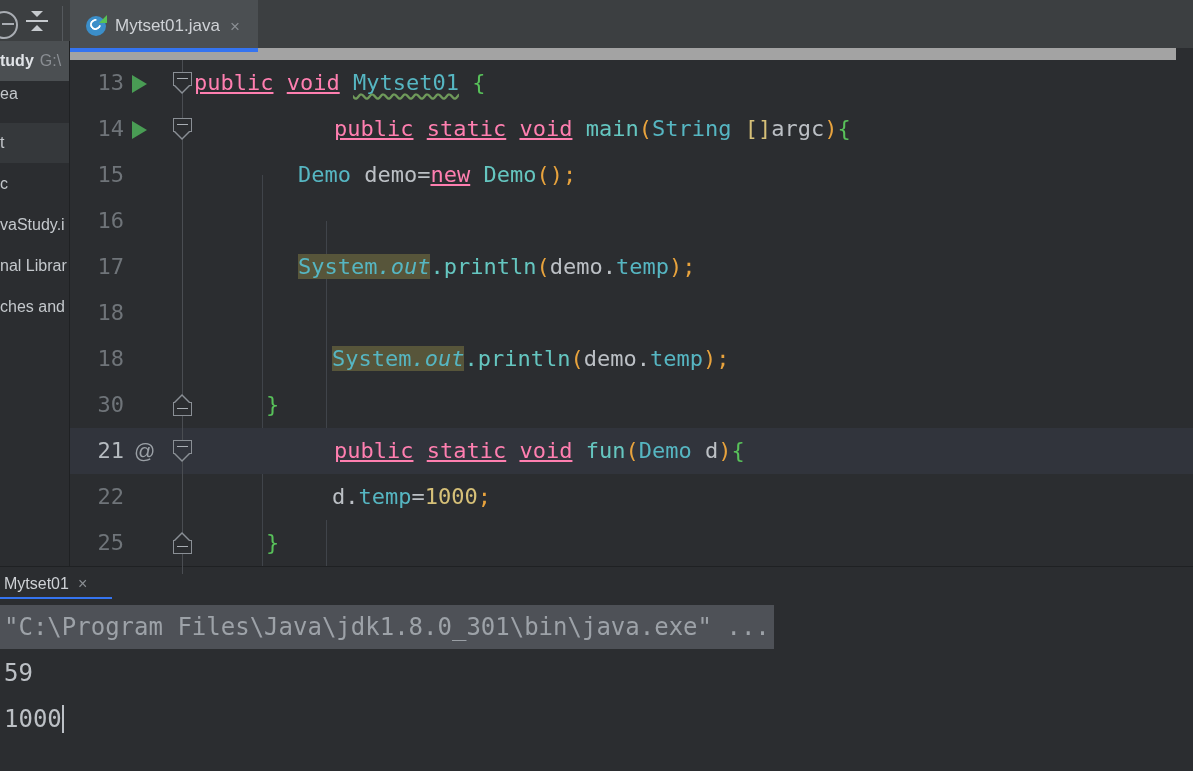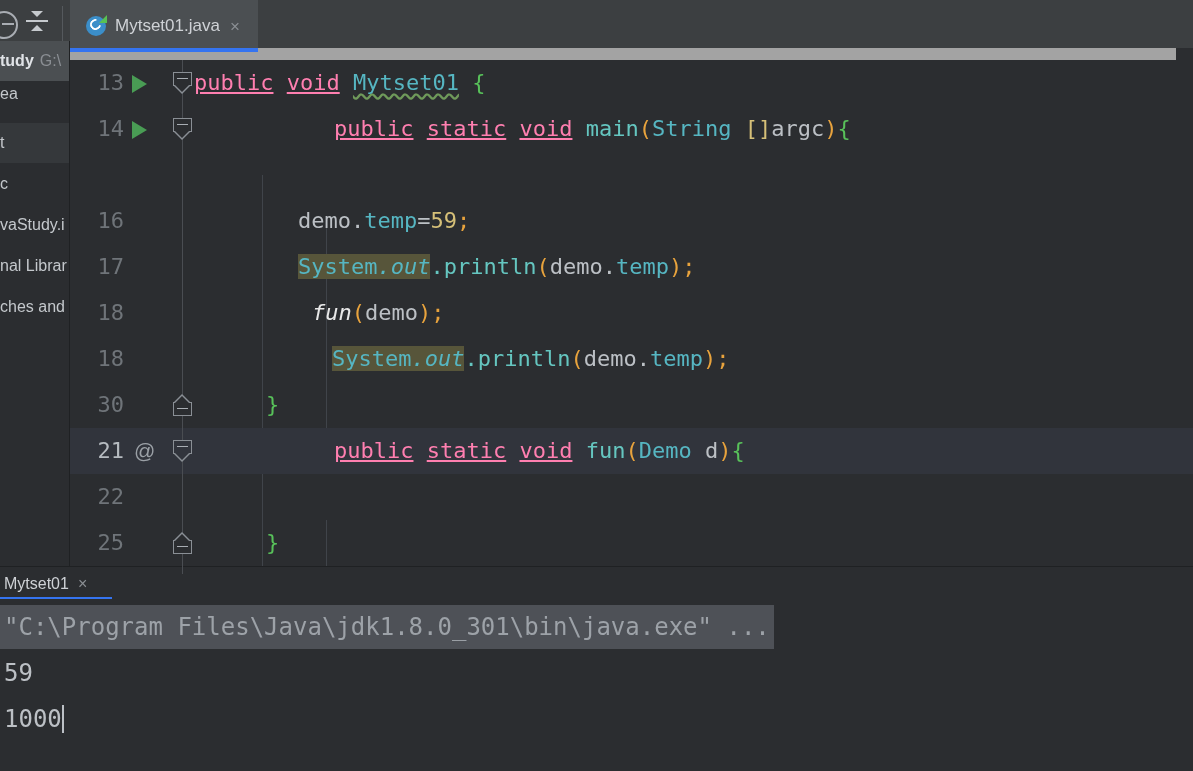--- a/index.html
+++ b/index.html
@@ -393,34 +393,36 @@
 
     <div class="code-line" style="top:46px">
       <span class="lnum">14</span>
       <div class="run-arrow"></div>
       <div class="fold">
         <div class="box"></div><div class="minus"></div><div class="point-dn"></div>
       </div>
       <span class="code-text" style="left:264px"><span class="kw">public</span> <span class="kw">static</span> <span class="kw">void</span> <span class="type">main</span><span class="paren">(</span><span class="classn">String</span> <span class="num">[]</span><span class="ident">argc</span><span class="paren">)</span><span class="brace">{</span></span>
     </div>
 
+    <div class="code-line" style="top:92px">
+      <span class="lnum">15</span>
+      <span class="code-text" style="left:228px"><span class="classn">Demo</span> <span class="ident">demo</span><span class="ident">=</span><span class="kw">new</span> <span class="type">Demo</span><span class="paren">(</span><span class="paren">)</span><span class="paren">;</span></span>
+    </div>
 
     <div class="code-line" style="top:138px">
       <span class="lnum">16</span>
-      <span class="code-text" style="left:228px"><span class="ident">demo</span><span class="ident">.</span><span class="field">temp</span><span class="ident">=</span><span class="num">59</span><span class="paren">;</span></span>
     </div>
 
     <div class="code-line" style="top:184px">
       <span class="lnum">17</span>
       <span class="code-text" style="left:228px"><span class="hl"><span class="classn">System</span><span class="statfld">.</span><span class="statfld">out</span></span><span class="type">.</span><span class="type">println</span><span class="paren">(</span><span class="ident">demo</span><span class="ident">.</span><span class="field">temp</span><span class="paren">)</span><span class="paren">;</span></span>
     </div>
 
     <div class="code-line" style="top:230px">
       <span class="lnum">18</span>
-      <span class="code-text" style="left:242px"><span class="statm">fun</span><span class="paren">(</span><span class="ident">demo</span><span class="paren">)</span><span class="paren">;</span></span>
     </div>
 
     <div class="code-line" style="top:276px">
       <span class="lnum">18</span>
       <span class="code-text" style="left:262px"><span class="hl"><span class="classn">System</span><span class="statfld">.</span><span class="statfld">out</span></span><span class="type">.</span><span class="type">println</span><span class="paren">(</span><span class="ident">demo</span><span class="ident">.</span><span class="field">temp</span><span class="paren">)</span><span class="paren">;</span></span>
     </div>
 
     <div class="code-line" style="top:322px">
       <span class="lnum">30</span>
       <div class="fold up">
@@ -433,20 +435,21 @@
       <span class="lnum">21</span>
       <span class="at-mark">@</span>
       <div class="fold">
         <div class="box"></div><div class="minus"></div><div class="point-dn"></div>
       </div>
       <span class="code-text" style="left:264px"><span class="kw">public</span> <span class="kw">static</span> <span class="kw">void</span> <span class="type">fun</span><span class="paren">(</span><span class="classn">Demo</span> <span class="ident">d</span><span class="paren">)</span><span class="brace">{</span></span>
     </div>
 
     <div class="code-line" style="top:414px">
       <span class="lnum">22</span>
+      <span class="code-text" style="left:262px"><span class="ident">d</span><span class="ident">.</span><span class="field">temp</span><span class="ident">=</span><span class="num">1000</span><span class="paren">;</span></span>
     </div>
 
     <div class="code-line" style="top:460px">
       <span class="lnum">25</span>
       <div class="fold up">
         <div class="box"></div><div class="minus"></div><div class="point-up"></div>
       </div>
       <span class="code-text" style="left:196px"><span class="brace">}</span></span>
     </div>
 

